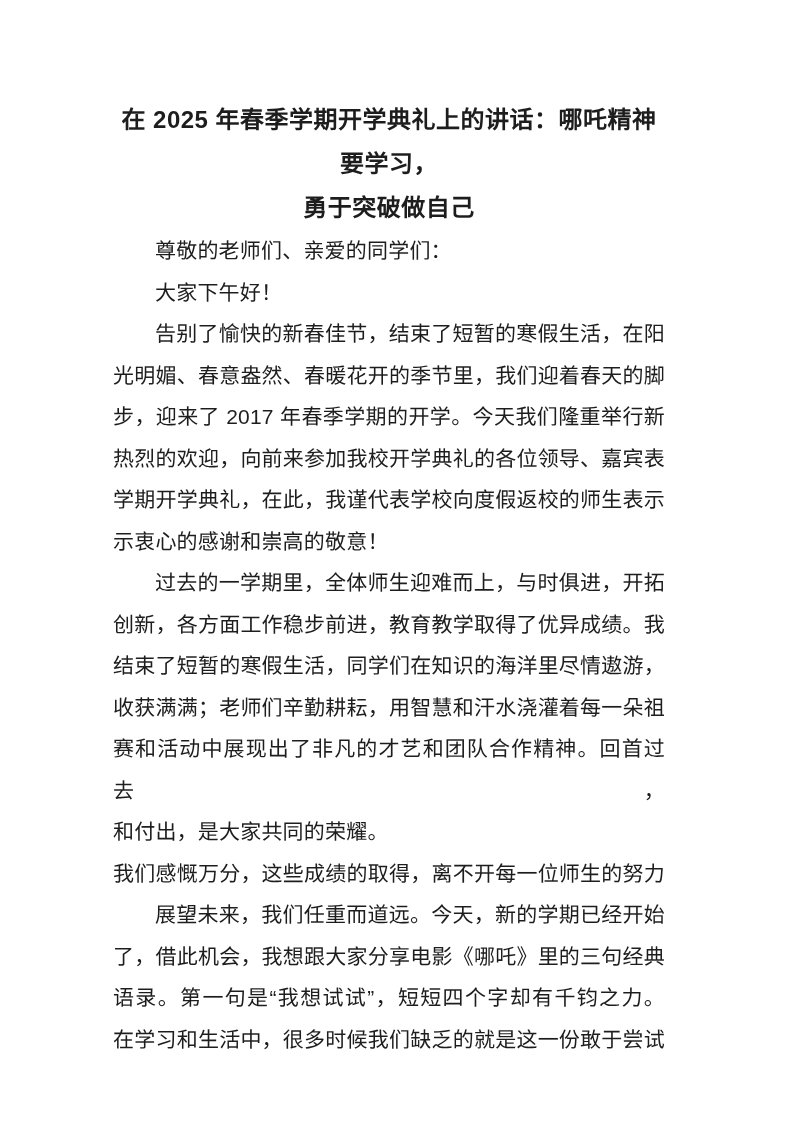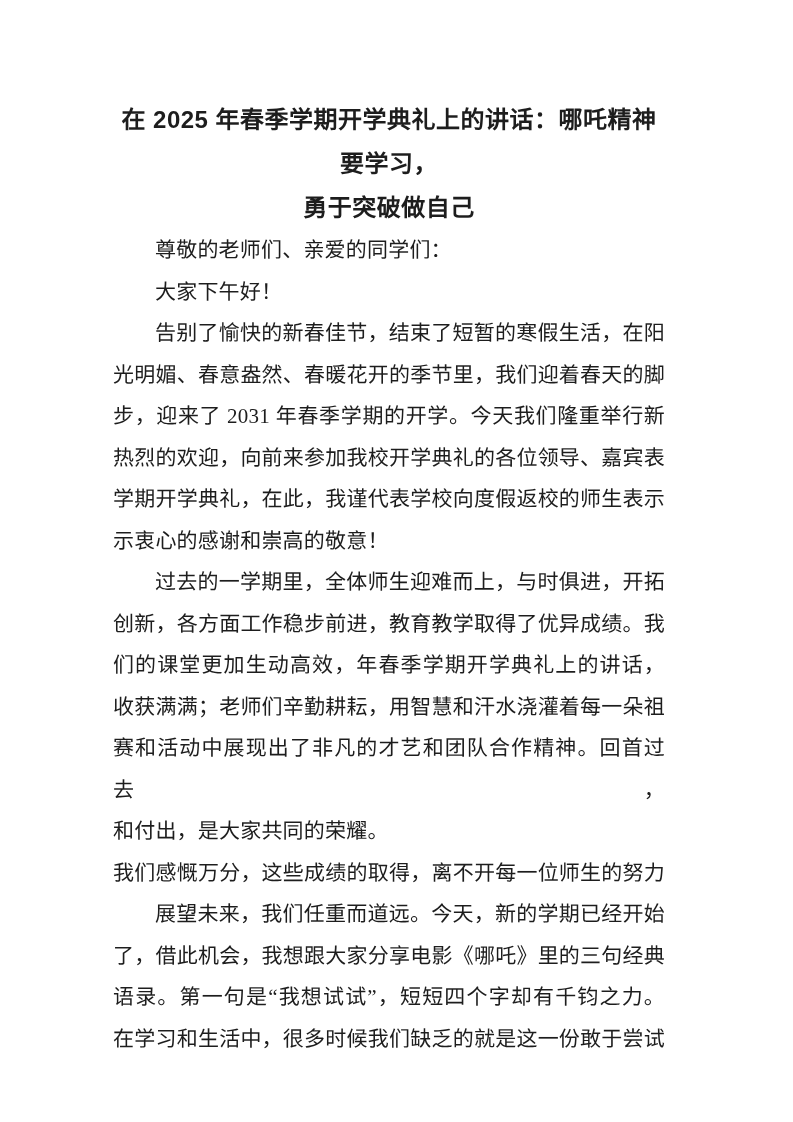--- a/index.html
+++ b/index.html
@@ -25,21 +25,20 @@
     font-weight: 700;
     line-height: 44px;
     text-align: center;
     letter-spacing: 0.5px;
   }
   .title-line {
     display: block;
   }
   .body-text {
     margin: 0;
-    font-family: Liberation Serif, serif;
   }
   .para {
     margin: 0;
     padding: 0;
   }
   .line {
     font-size: 21px;
     line-height: 41.5px;
     white-space: normal;
     letter-spacing: 0.2px;
@@ -66,29 +65,29 @@
     <div class="body-text">
         <div class="para">
           <div class="line first">尊敬的老师们、亲爱的同学们：</div>
         </div>
         <div class="para">
           <div class="line first">大家下午好！</div>
         </div>
         <div class="para">
           <div class="line first fill">告别了愉快的新春佳节，结束了短暂的寒假生活，在阳</div>
           <div class="line fill">光明媚、春意盎然、春暖花开的季节里，我们迎着春天的脚</div>
-          <div class="line fill">步，迎来了 2031 年春季学期的开学。今天我们隆重举行新</div>
+          <div class="line fill">步，迎来了 2017 年春季学期的开学。今天我们隆重举行新</div>
           <div class="line fill">热烈的欢迎，向前来参加我校开学典礼的各位领导、嘉宾表</div>
           <div class="line fill">学期开学典礼，在此，我谨代表学校向度假返校的师生表示</div>
           <div class="line">示衷心的感谢和崇高的敬意！</div>
         </div>
         <div class="para">
           <div class="line first fill">过去的一学期里，全体师生迎难而上，与时俱进，开拓</div>
           <div class="line fill">创新，各方面工作稳步前进，教育教学取得了优异成绩。我</div>
-          <div class="line fill">们的课堂更加生动高效，年春季学期开学典礼上的讲话，</div>
+          <div class="line fill">结束了短暂的寒假生活，同学们在知识的海洋里尽情遨游，</div>
           <div class="line fill">收获满满；老师们辛勤耕耘，用智慧和汗水浇灌着每一朵祖</div>
           <div class="line fill">赛和活动中展现出了非凡的才艺和团队合作精神。回首过去，</div>
           <div class="line">和付出，是大家共同的荣耀。</div>
           <div class="line fill">我们感慨万分，这些成绩的取得，离不开每一位师生的努力</div>
         </div>
         <div class="para">
           <div class="line first fill">展望未来，我们任重而道远。今天，新的学期已经开始</div>
           <div class="line fill">了，借此机会，我想跟大家分享电影《哪吒》里的三句经典</div>
           <div class="line fill">语录。第一句是“我想试试”，短短四个字却有千钧之力。</div>
           <div class="line fill">在学习和生活中，很多时候我们缺乏的就是这一份敢于尝试</div>

